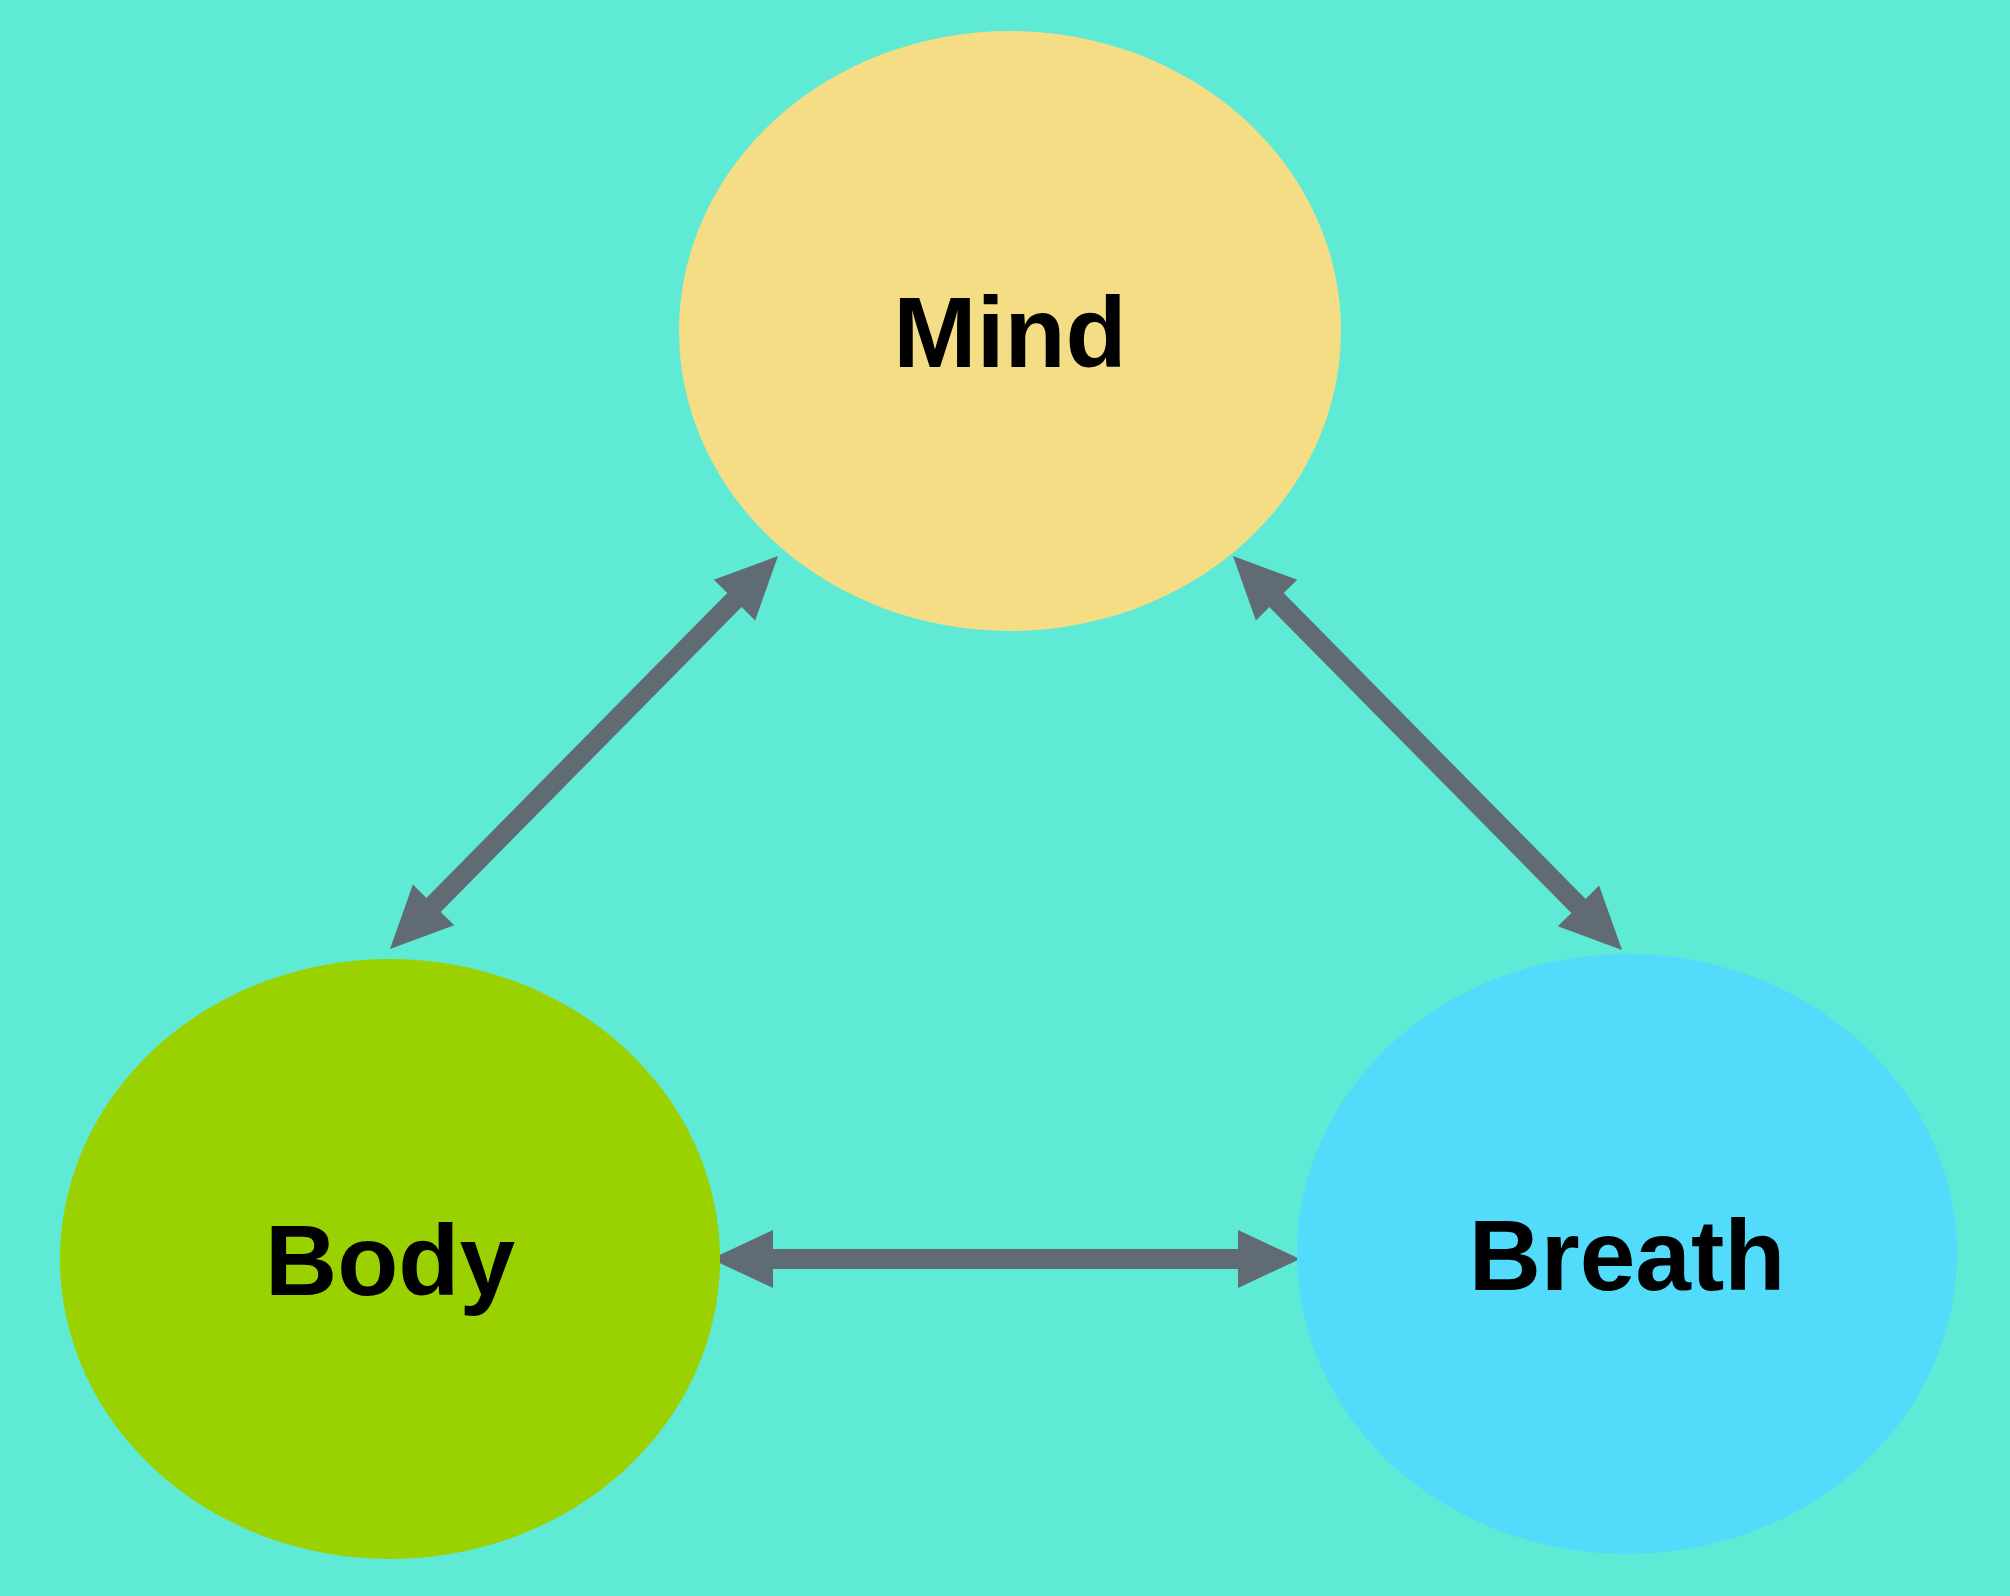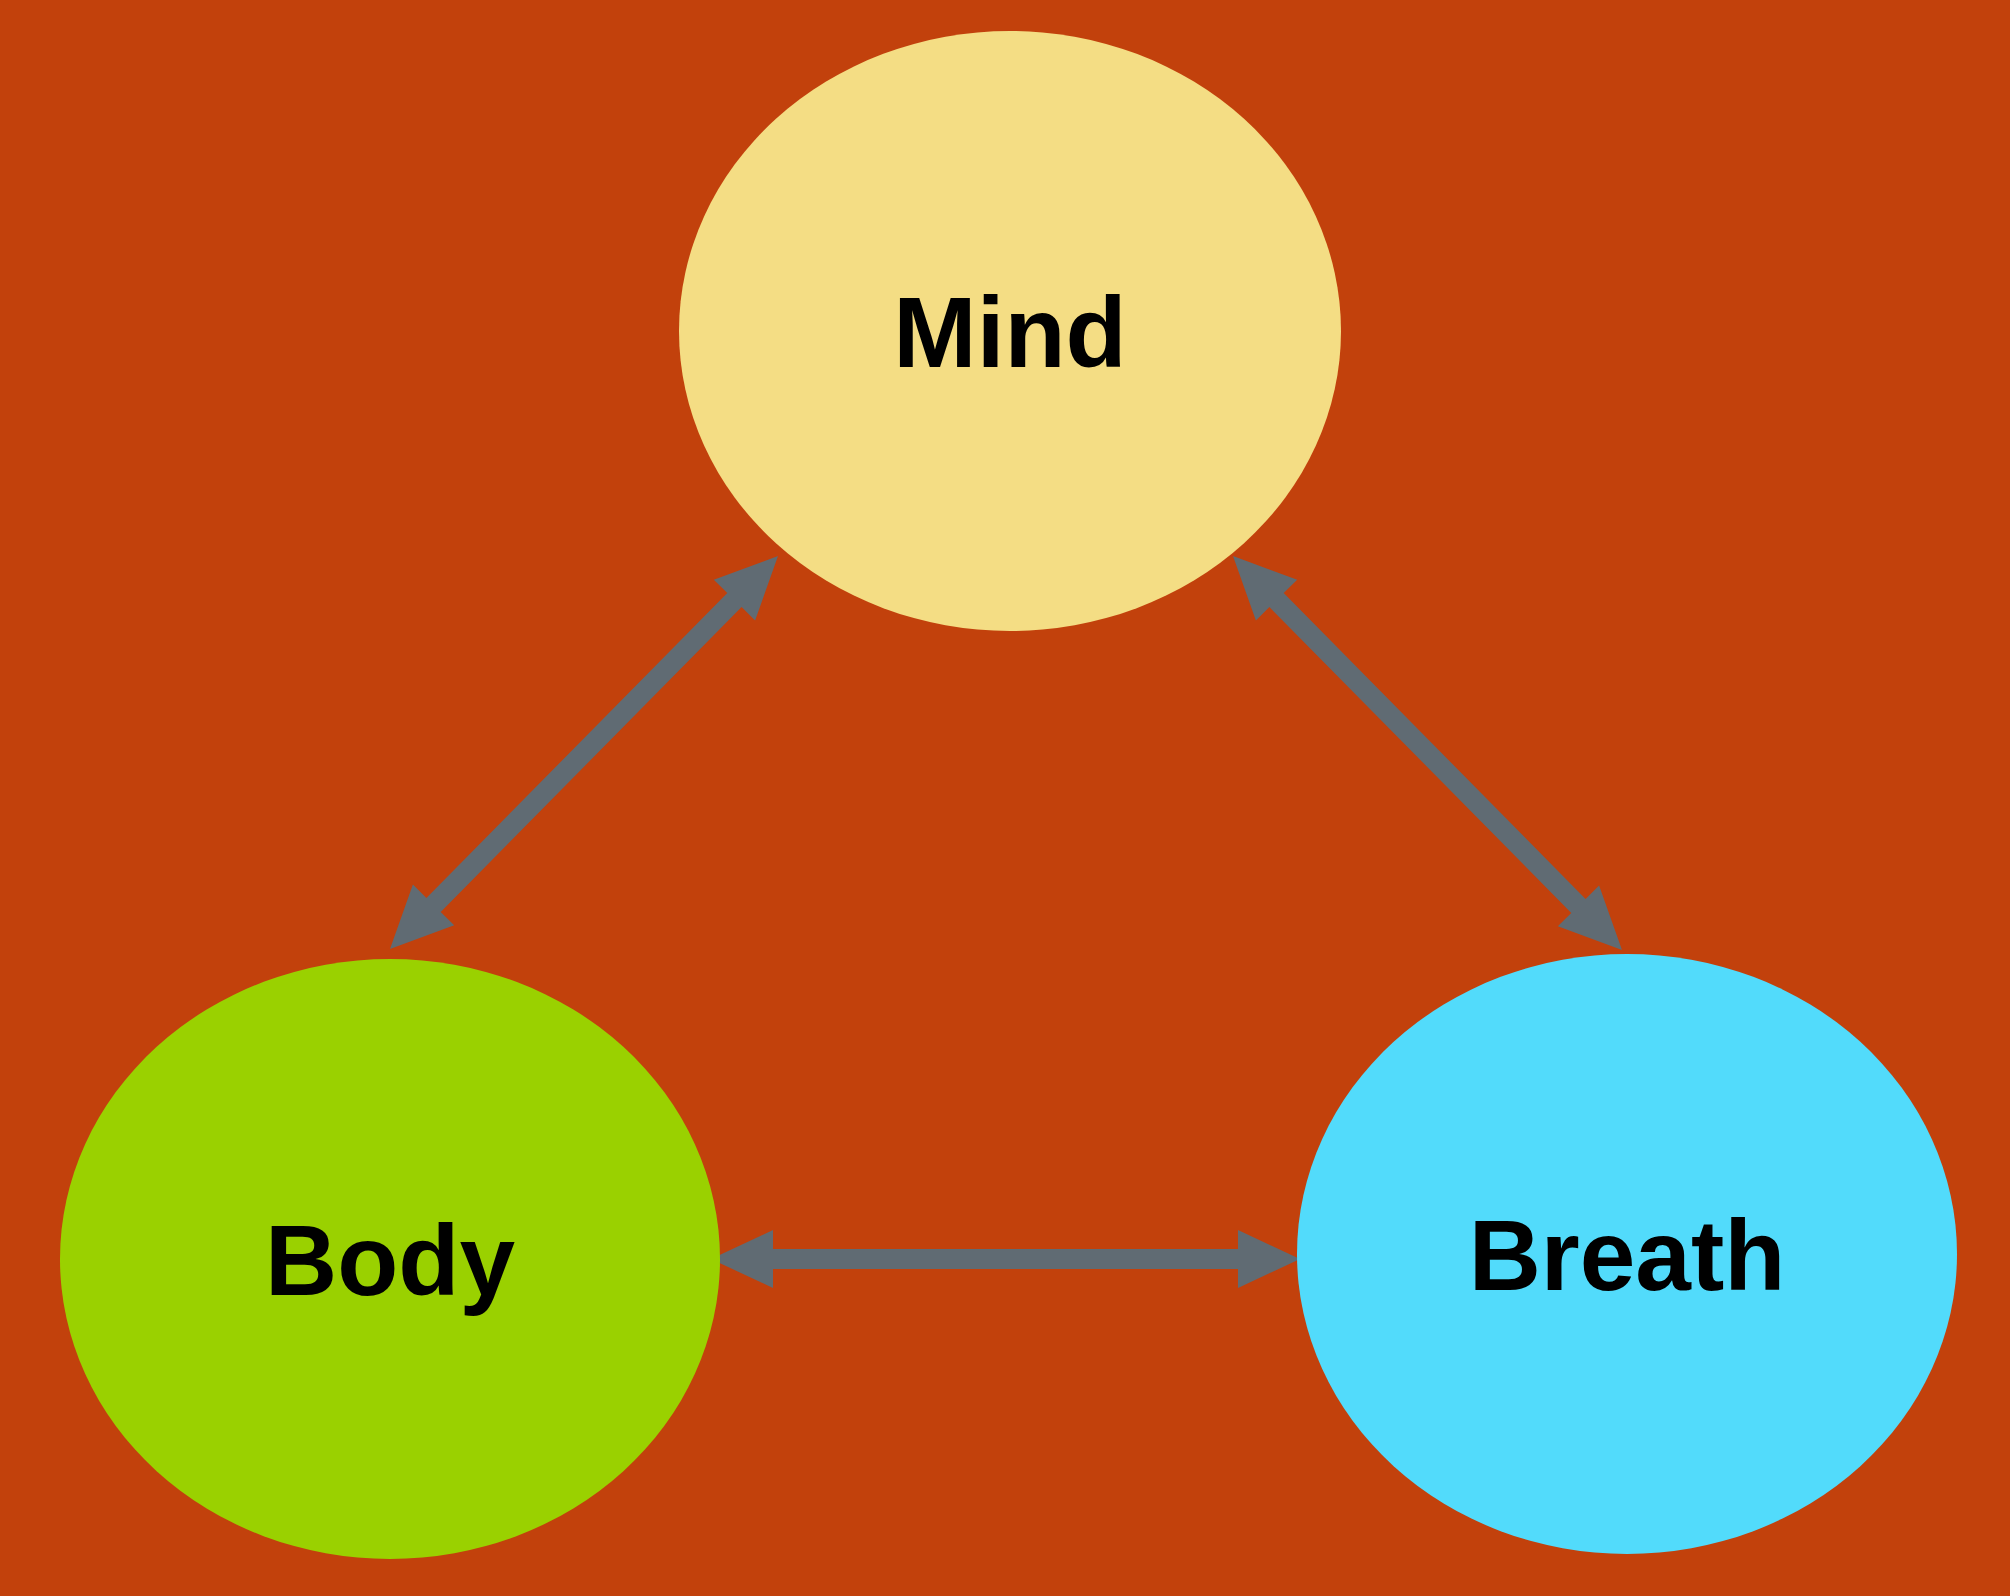--- a/index.html
+++ b/index.html
@@ -20,21 +20,21 @@
   }
   .node-label {
     font-family: "Liberation Sans", "DejaVu Sans", sans-serif;
     font-weight: bold;
     text-anchor: middle;
   }
 </style>
 </head>
 <body>
 
-<div class="canvas" style="width: 2010px; height: 1596px; background: #c2410c;">
+<div class="canvas" style="width: 2010px; height: 1596px; background: #5eead4;">
   <svg id="diagram-svg" xmlns="http://www.w3.org/2000/svg" viewBox="0 0 2010 1596">
 
     <polygon points="390,949 454.2,925.3 440.7,911.9 741.6,607.1 755.1,620.5 778,556 713.8,579.7 727.3,593.1 426.4,897.9 412.9,884.5" fill="#606B73"></polygon>
     <polygon points="1233,556 1255.9,620.5 1269.4,607.1 1571.3,912.9 1557.8,926.3 1622,950 1599.1,885.5 1585.6,898.9 1283.7,593.1 1297.2,579.7" fill="#606B73"></polygon>
     <polygon points="711,1259 773,1288 773,1269 1238,1269 1238,1288 1300,1259 1238,1230 1238,1249 773,1249 773,1230" fill="#606B73"></polygon>
 
     <ellipse cx="1010" cy="331" rx="331" ry="300" fill="#F4DD84"></ellipse>
     <ellipse cx="390" cy="1259" rx="330" ry="300" fill="#9AD100"></ellipse>
     <ellipse cx="1627" cy="1254" rx="330" ry="300" fill="#52DBFB"></ellipse>
 

